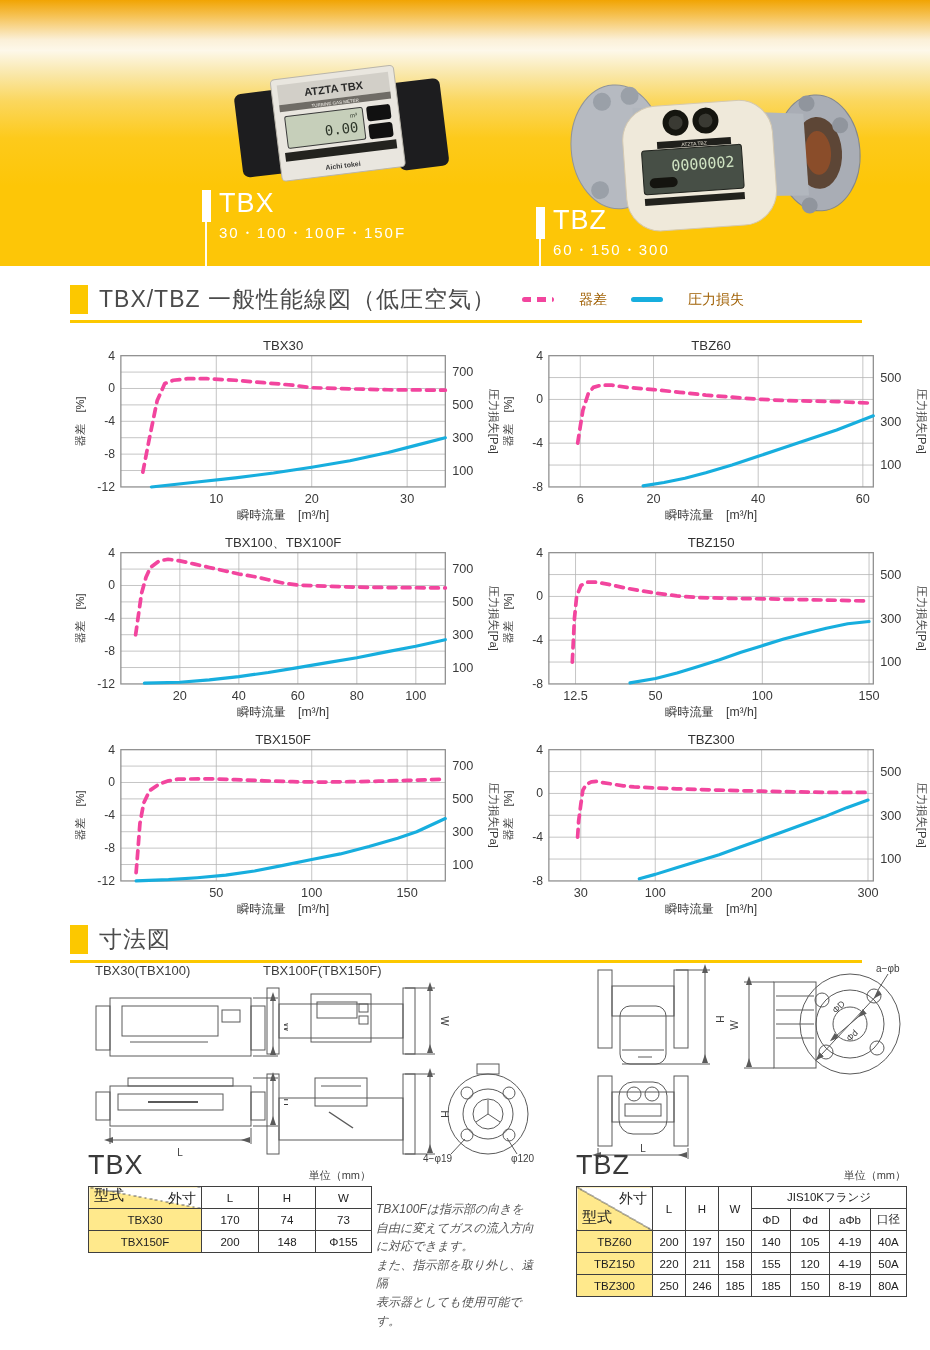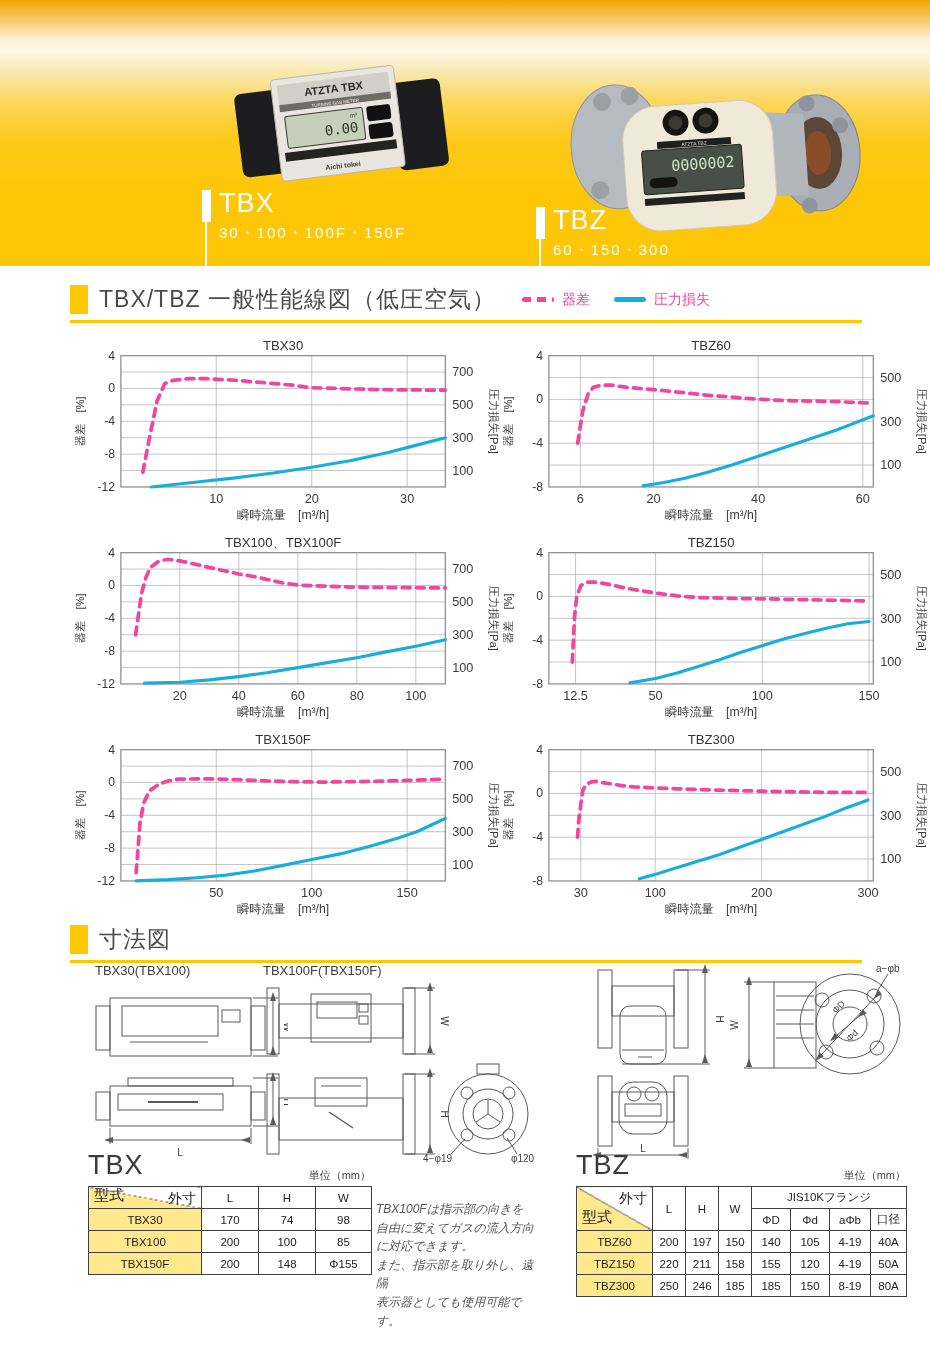--- a/index.html
+++ b/index.html
@@ -20,21 +20,21 @@
   
   .sec-head{position:absolute;left:70px;width:792px;border-bottom:3px solid #fcc800;
             padding-bottom:5px;display:flex;align-items:center;}
   .sec-sq{width:18px;height:29px;background:#fcc800;margin-right:11px;flex:0 0 auto;}
   .sec-title{font-size:23px;color:#4b4b4b;letter-spacing:1px;white-space:nowrap;}
   .legend{display:flex;align-items:center;margin-left:26px;gap:10px;}
   .legend .item{display:flex;align-items:center;gap:8px;margin-right:14px;}
   .sw-dash{width:32px;height:5px;border-radius:3px;
     background:repeating-linear-gradient(90deg,#f2459e 0 9px,transparent 9px 15px);}
   .sw-solid{width:32px;height:5px;border-radius:3px;background:#17aede;}
-  .legend .lab{font-size:14px;color:#ec4899;}
+  .legend .lab{font-size:14px;color:#a16207;margin-left:17px;}
 
   
   .chart{position:absolute;width:430px;height:192px;}
   .chart svg{width:100%;height:100%;}
 
   
   .draw-label{position:absolute;font-size:13px;color:#3d3d3d;}
   .drawing{position:absolute;}
   .drawing svg{width:100%;height:100%;}
 
@@ -484,27 +484,21 @@
         <th>L</th>
         <th>H</th>
         <th>W</th>
       </tr>
     </thead>
     <tbody>
         <tr>
           <td class="model">TBX30</td>
           <td>170</td>
           <td>74</td>
-          <td>98</td>
-        </tr>
-        <tr>
-          <td class="model">TBX100</td>
-          <td>200</td>
-          <td>100</td>
-          <td>85</td>
+          <td>73</td>
         </tr>
         <tr>
           <td class="model">TBX150F</td>
           <td>200</td>
           <td>148</td>
           <td>Φ155</td>
         </tr>
       </tbody>
   </table>
 

